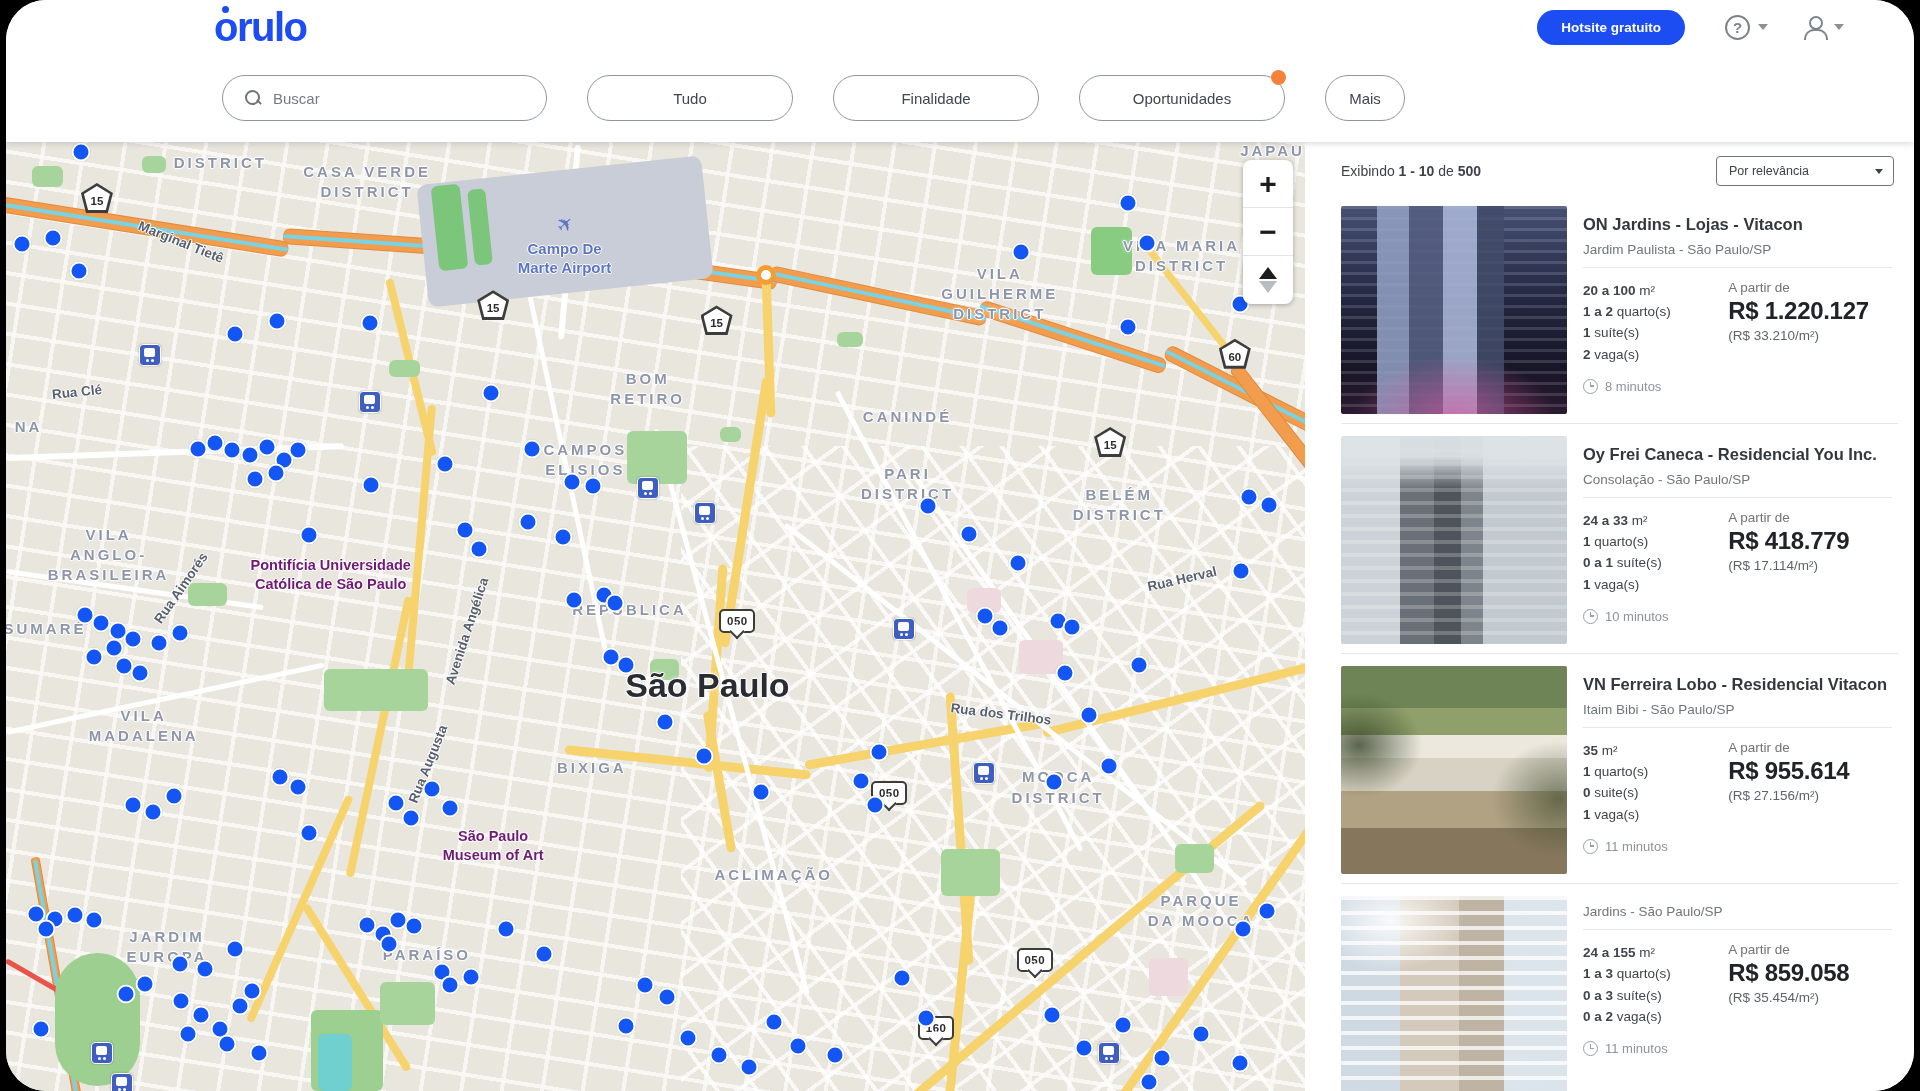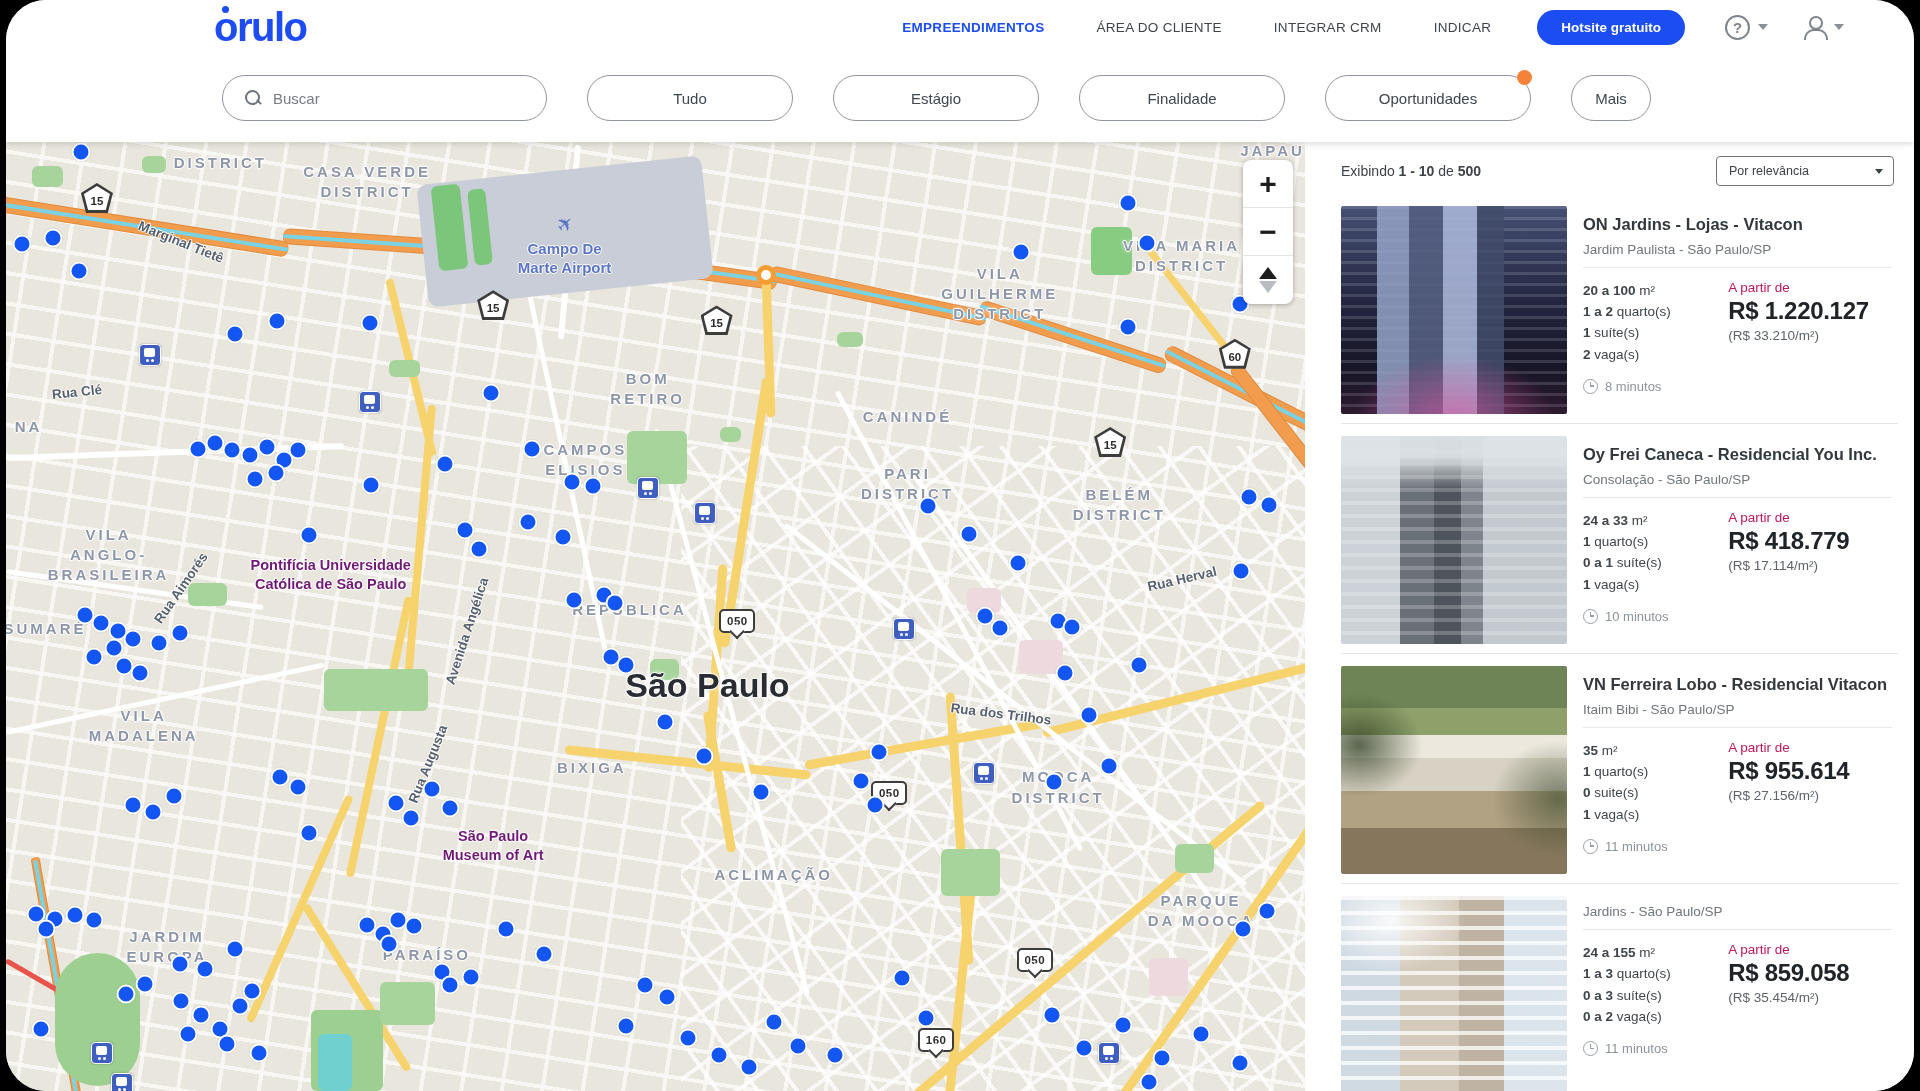--- a/index.html
+++ b/index.html
@@ -106,21 +106,21 @@
   .photo { flex:0 0 226px; height:208px; border-radius:2px; position:relative; overflow:hidden; }
   .cardsep { border-top:1px solid #e4e6e8; margin:11px 0 6px 0; }
   .info { flex:1; padding-top:8px; padding-right:6px; }
   .title { font-size:16.5px; font-weight:700; color:#33383d; line-height:1.25; margin-bottom:7px; }
   .loc { font-size:13.5px; color:#70767c; margin-bottom:10px; }
   .hr { border-top:1px solid #e6e8ea; margin-bottom:12px; }
   .cols { display:flex; }
   .specs { flex:0 0 47%; font-size:13.5px; color:#3f454b; line-height:1.58; }
   .specs b { font-weight:700; }
   .pricecol { flex:1; }
-  .plab { font-size:13.5px; color:#be185d; margin-bottom:2px; }
+  .plab { font-size:13.5px; color:#737373; margin-bottom:2px; }
   .price { font-size:24px; font-weight:700; color:#202428; letter-spacing:-.3px; margin-bottom:3px; }
   .pper { font-size:13.5px; color:#5d6369; }
   .time { display:flex; align-items:center; gap:7px; font-size:13px; color:#8d939a; margin-top:14px; }
   .clock { position:relative; width:15px; height:15px; border:1.5px solid #9aa0a6; border-radius:50%; flex:0 0 auto; }
   .clock::before { content:''; position:absolute; left:5.5px; top:2px; width:1.5px; height:5px; background:#9aa0a6; }
   .clock::after { content:''; position:absolute; left:5.5px; top:5.5px; width:4px; height:1.5px; background:#9aa0a6; }
 
   
   .ph0 { background:
     radial-gradient(62% 42% at 50% 102%, rgba(216,86,158,.65), transparent 72%),
@@ -142,46 +142,39 @@
     linear-gradient(200deg,#dfe7ee 0%,#c9d4dd 55%,#eef2f6 100%); }
 </style>
 </head>
 <body>
 
 <div class="app">
 
   <div class="topnav">
     <div class="logo"><span class="dot"></span><span>orulo</span></div>
     <div class="navspacer"></div>
-    <div class="navitems">
-      <span class="active">EMPREENDIMENTOS</span>
-      <span>ÁREA DO CLIENTE</span>
-      <span>INTEGRAR CRM</span>
-      <span>INDICAR</span>
-    </div>
     <button class="cta">Hotsite gratuito</button>
     <div class="navicons">
       <div class="icongrp">
         <span class="qicon">?</span>
         <span class="chev"></span>
       </div>
       <div class="icongrp">
         <span class="person"></span>
         <span class="chev"></span>
       </div>
     </div>
   </div>
 
   <div class="filters">
     <div class="pill pill-search">
       <span class="mag"></span>
       <input class="search-in" placeholder="Buscar" style="">
     </div>
     <div class="pill pill-std">Tudo</div>
-    <div class="pill pill-std">Estágio</div>
     <div class="pill pill-std">Finalidade</div>
     <div class="pill pill-std">
       <span>Oportunidades</span>
       <span class="badge-dot"></span>
     </div>
     <div class="pill pill-mais">Mais</div>
   </div>
 
   <div class="content">
 
@@ -325,21 +318,21 @@
           <div class="shield" style="left: 68%; top: 68.6%;">
             <div class="tab">
               <b>050</b>
             </div>
           </div>
           <div class="shield" style="left: 79.2%; top: 86.2%;">
             <div class="tab">
               <b>050</b>
             </div>
           </div>
-          <div class="shield" style="left: 71.6%; top: 93.4%; margin-top: 12px;">
+          <div class="shield" style="left: 71.6%; top: 93.4%;">
             <div class="tab">
               <b>160</b>
             </div>
           </div>
           <div class="metro" style="left: 11.1%; top: 22.4%;"></div>
           <div class="metro" style="left: 28%; top: 27.4%;"></div>
           <div class="metro" style="left: 49.4%; top: 36.5%;"></div>
           <div class="metro" style="left: 53.8%; top: 39.1%;"></div>
           <div class="metro" style="left: 69.1%; top: 51.3%;"></div>
           <div class="metro" style="left: 75.3%; top: 66.5%;"></div>

